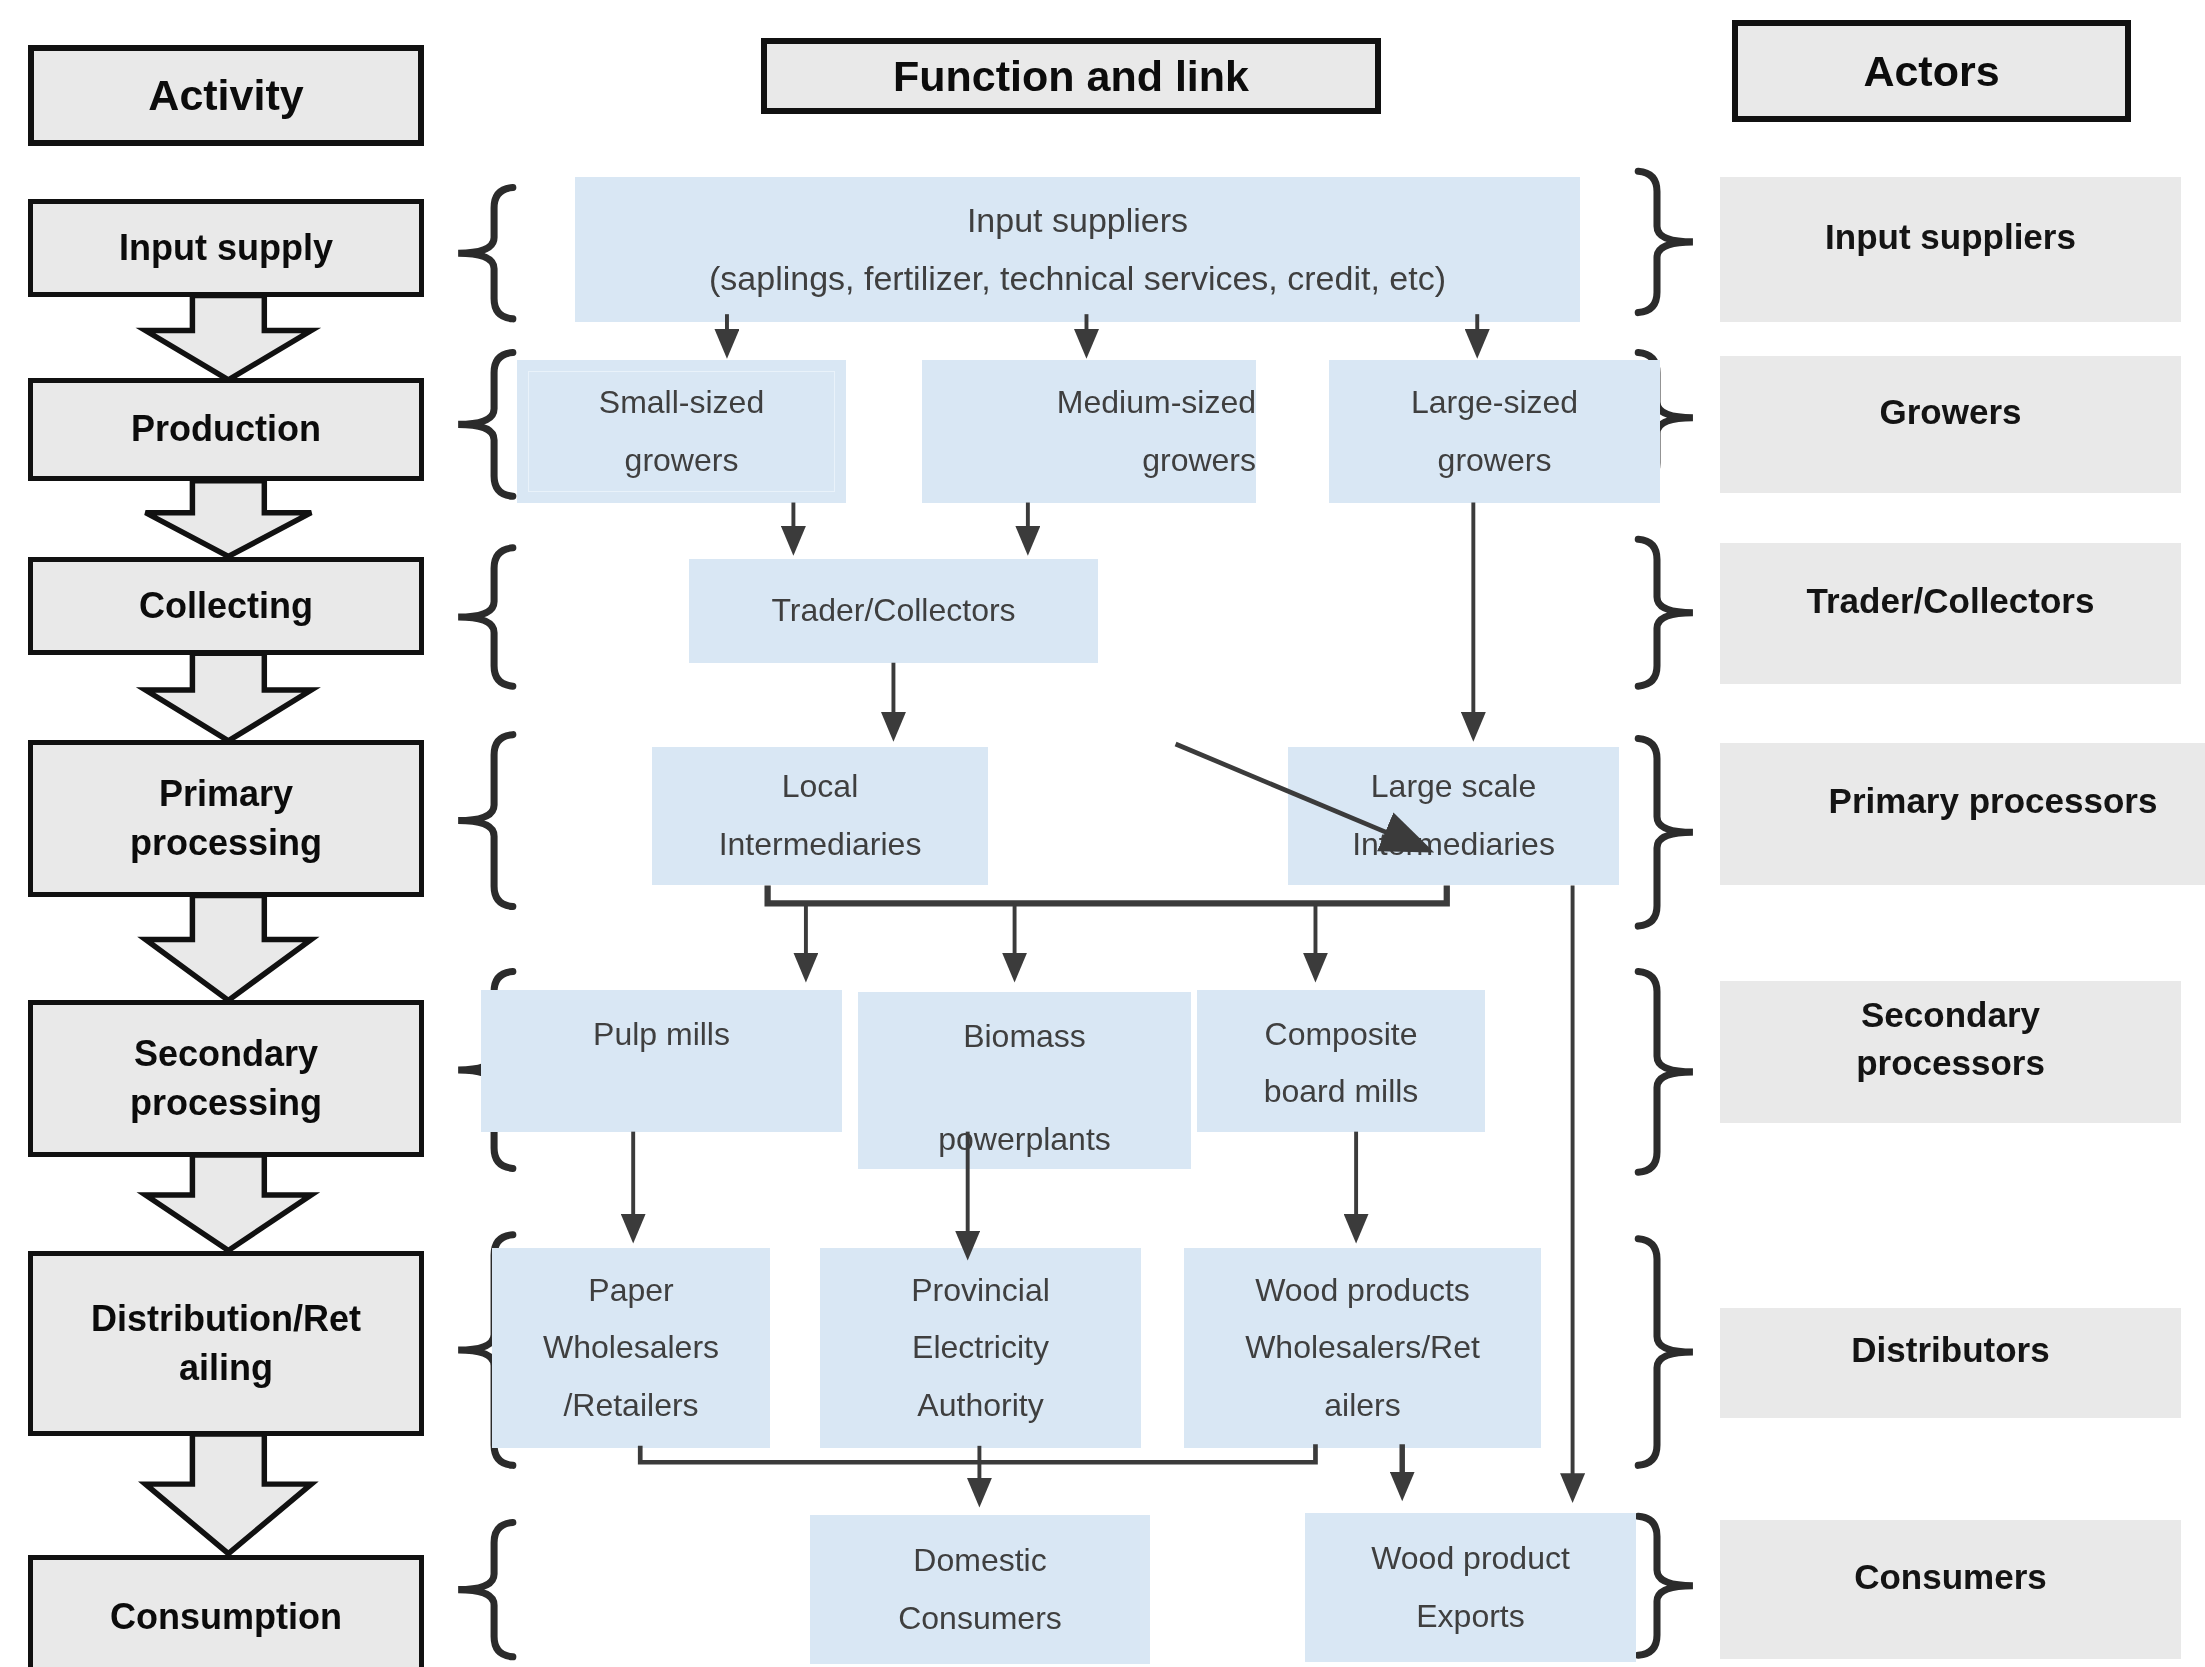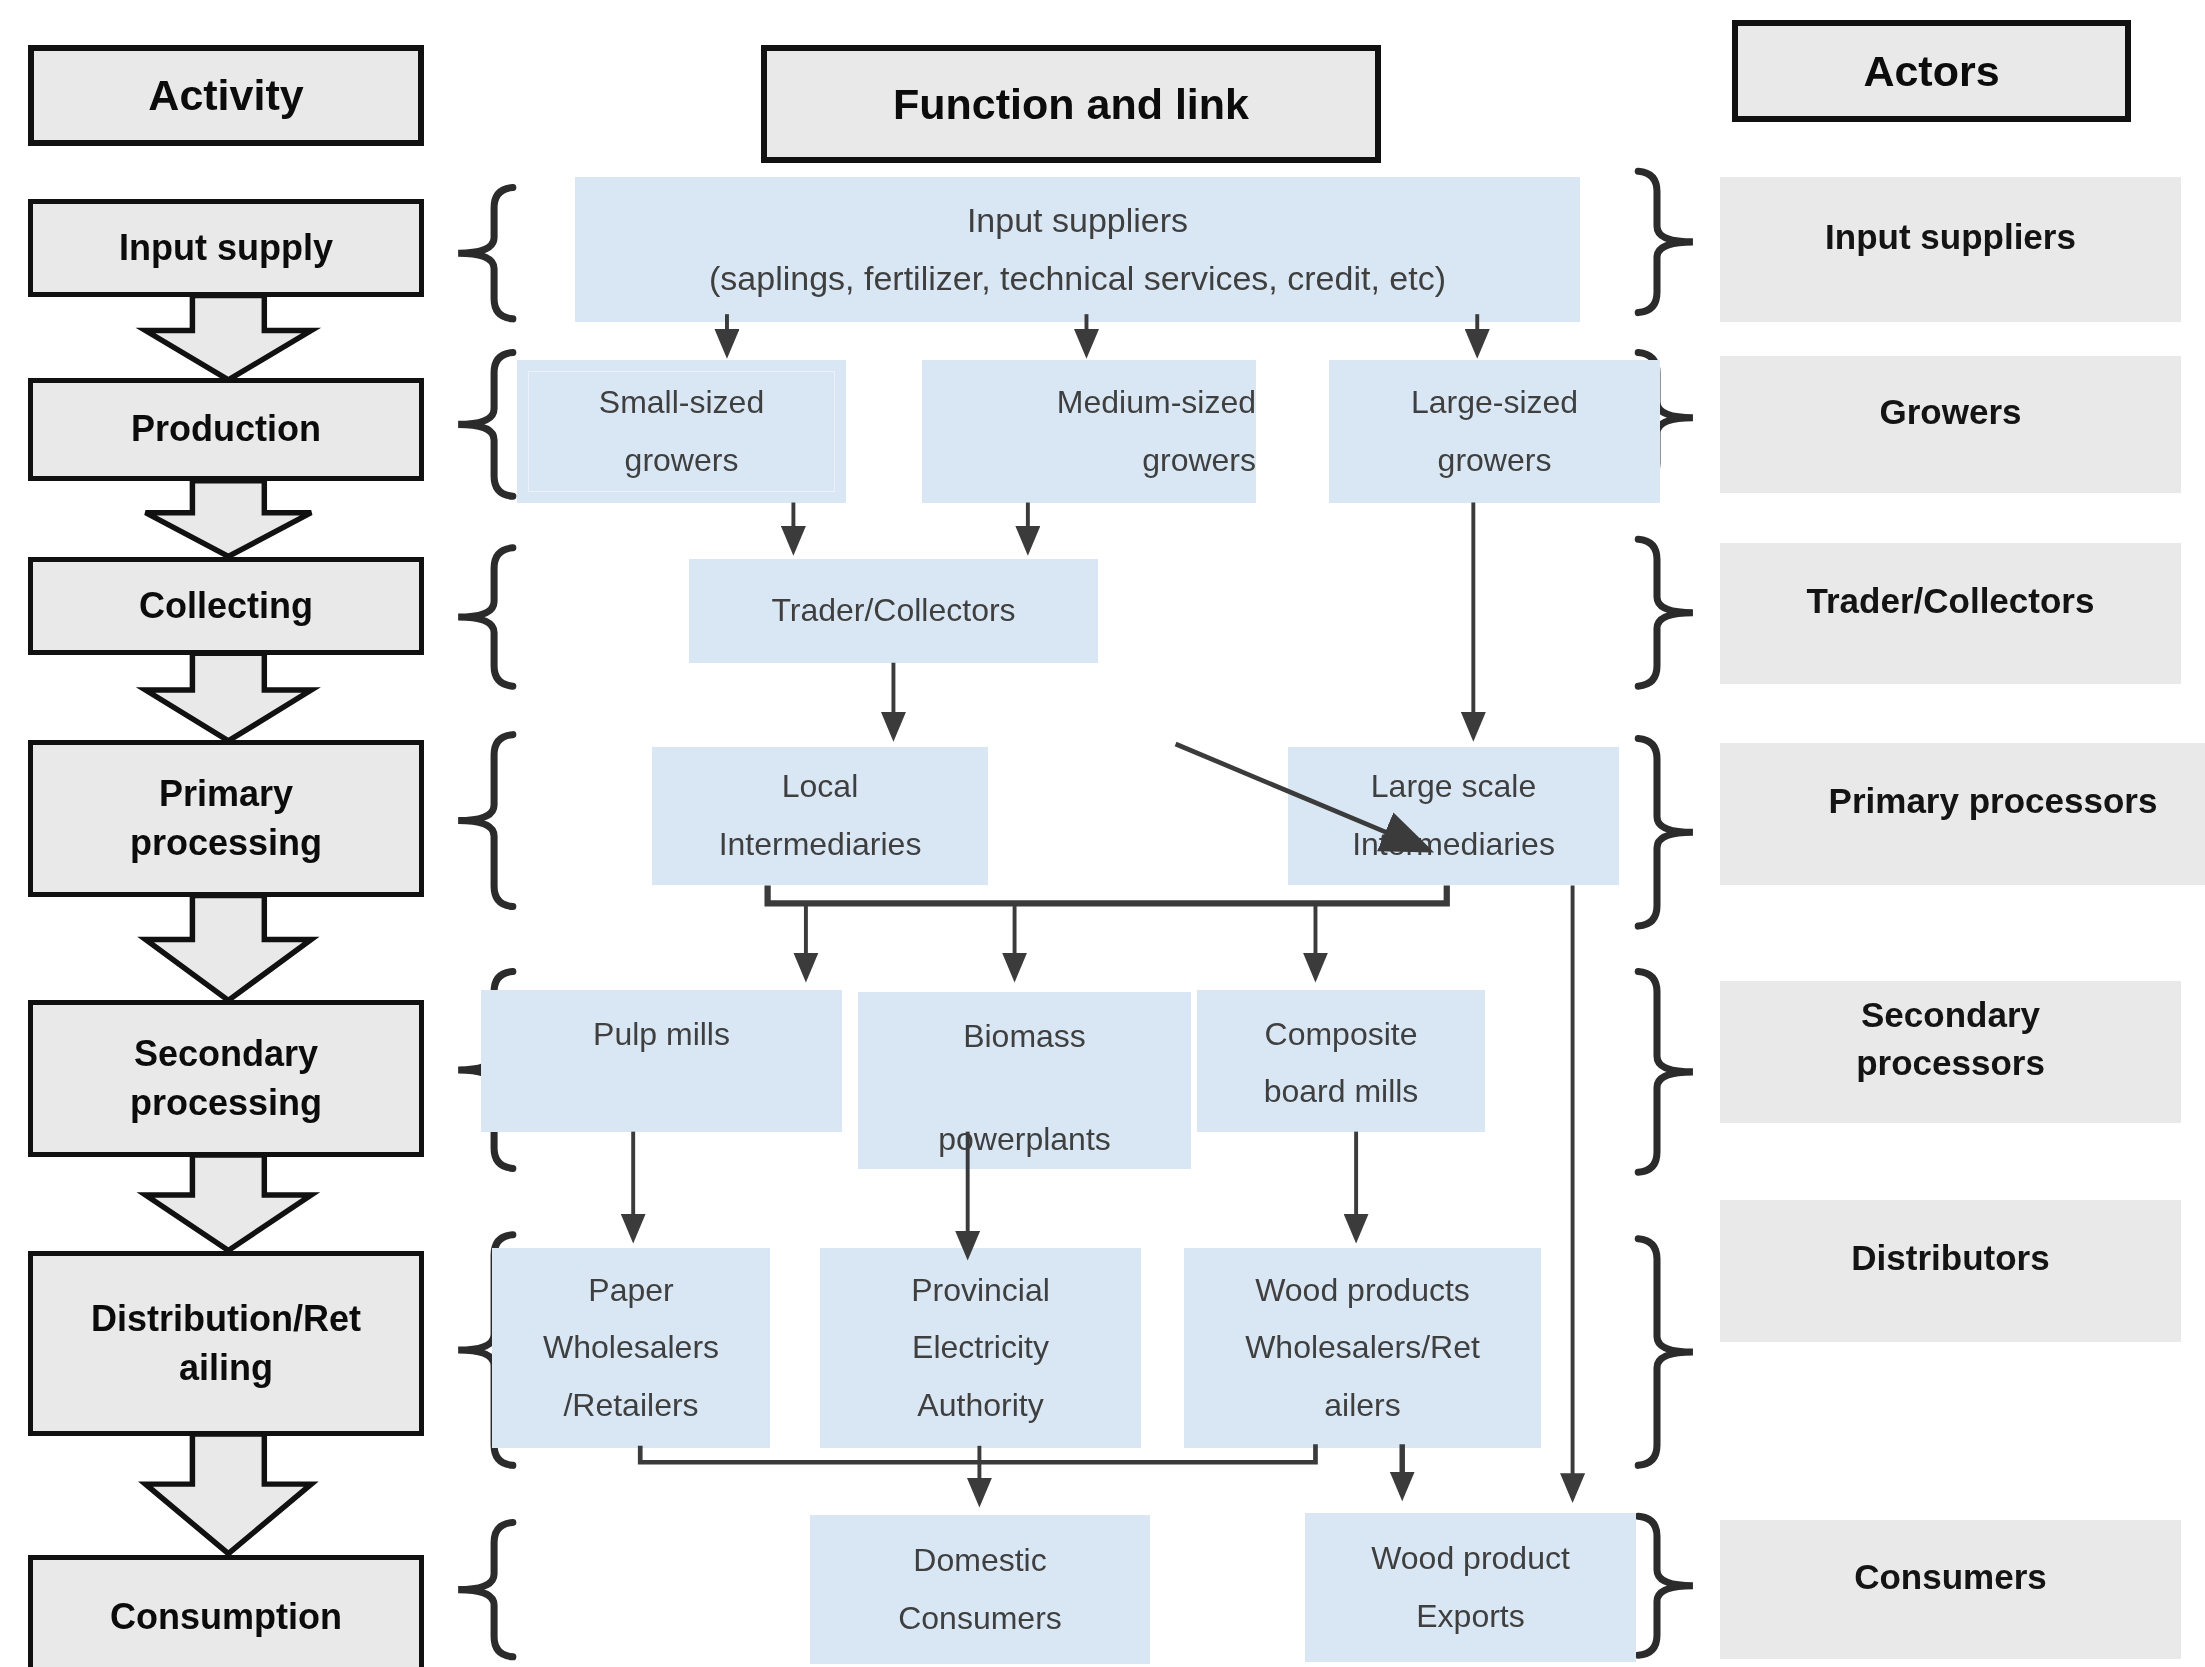--- a/index.html
+++ b/index.html
@@ -66,21 +66,21 @@
       <path d="M 2096 945 Q 2120 947 2120 971 L 2120 1045 Q 2120 1065 2166 1065 Q 2120 1065 2120 1085 L 2120 1159 Q 2120 1183 2096 1185"></path>
       <path d="M 2096 1243 Q 2120 1245 2120 1269 L 2120 1351.5 Q 2120 1371.5 2166 1371.5 Q 2120 1371.5 2120 1391.5 L 2120 1474 Q 2120 1498 2096 1500"></path>
       <path d="M 2096 1585 Q 2120 1587 2120 1611 L 2120 1710 Q 2120 1730 2166 1730 Q 2120 1730 2120 1750 L 2120 1849 Q 2120 1873 2096 1875"></path>
       <path d="M 2096 1940 Q 2120 1942 2120 1966 L 2120 2009 Q 2120 2029 2166 2029 Q 2120 2029 2120 2049 L 2120 2092 Q 2120 2116 2096 2118"></path>
     </g>
   </svg>
 
   <div class="box hdr" style="left:28px;top:45px;width:396px;height:101px;">
     <div class="l">Activity</div>
   </div>
-  <div class="box hdr" style="left:761px;top:45px;width:620px;height:118px;">
+  <div class="box hdr" style="left:761px;top:38px;width:620px;height:76px;">
     <div class="l">Function and link</div>
   </div>
   <div class="box hdr" style="left:1732px;top:20.3px;width:399px;height:102px;">
     <div class="l">Actors</div>
   </div>
 
   <div class="box act" style="left:28px;top:199px;width:396px;height:98px;">
     <div class="l">Input supply</div>
   </div>
   <div class="box act" style="left:28px;top:378px;width:396px;height:103px;">
@@ -183,21 +183,21 @@
   <div class="box actor" style="left:1720px;top:543px;width:461px;height:141px;">
     <div class="l">Trader/Collectors</div>
   </div>
   <div class="box actor" style="left:1720px;top:743px;width:546px;height:142px;">
     <div class="l">Primary processors</div>
   </div>
   <div class="box actor" style="left:1720px;top:981px;width:461px;height:142px;">
     <div class="l">Secondary</div>
     <div class="l">processors</div>
   </div>
-  <div class="box actor" style="left:1720px;top:1200px;width:461px;height:142px;">
+  <div class="box actor" style="left:1720px;top:1308px;width:461px;height:110px;">
     <div class="l">Distributors</div>
   </div>
   <div class="box actor" style="left:1720px;top:1520px;width:461px;height:139px;">
     <div class="l">Consumers</div>
   </div>
 
   <svg class="layer" style="z-index:3;" viewBox="0 0 2821 2133" width="2205" height="1667">
     <defs>
       <marker id="m" markerUnits="userSpaceOnUse" markerWidth="40" markerHeight="32" refX="3" refY="16" orient="auto">
         <path d="M0,0 L38,16 L0,32 Z" fill="#3b3b3b"></path>

